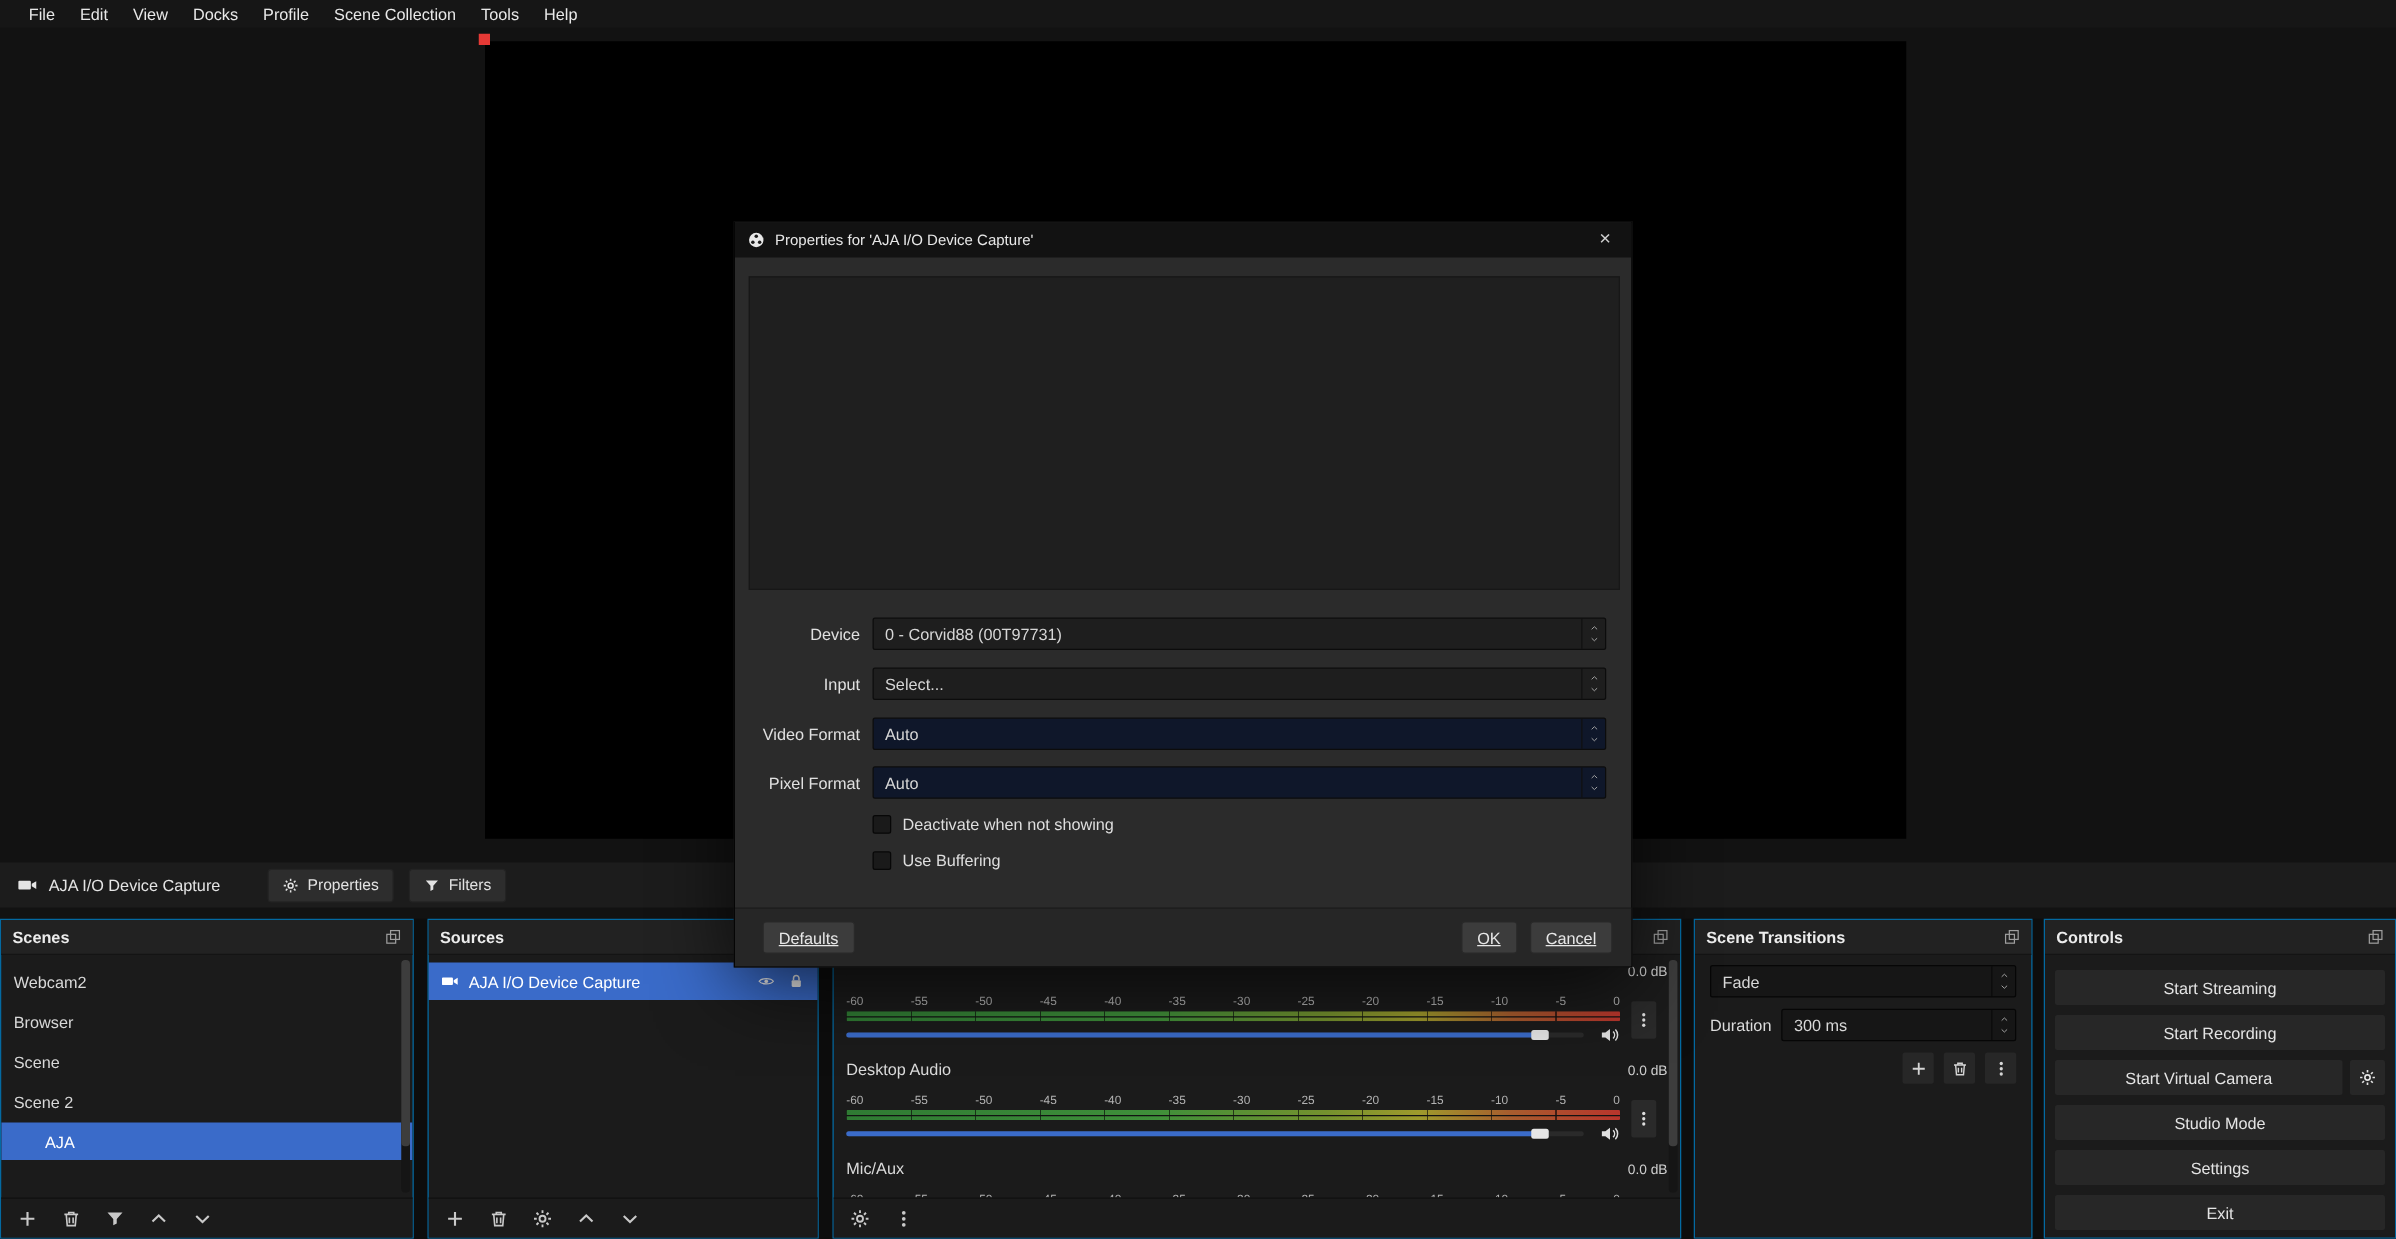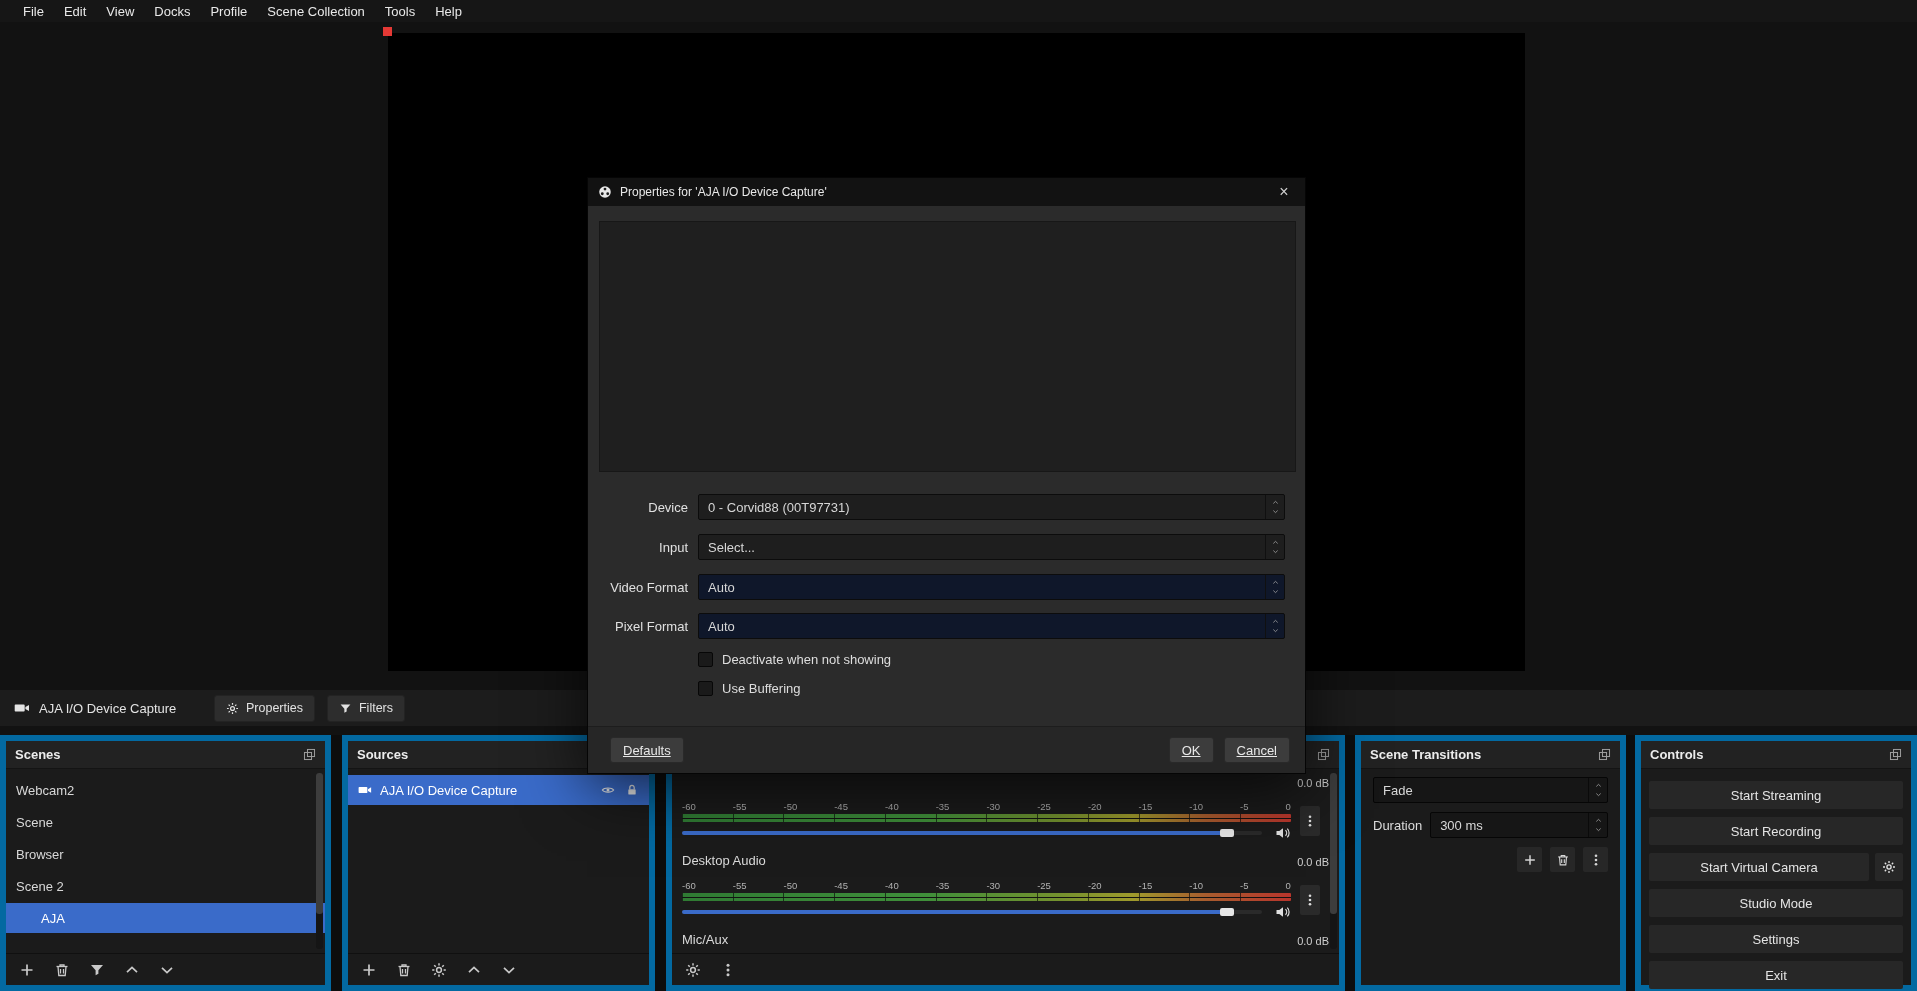--- a/index.html
+++ b/index.html
@@ -17,21 +17,21 @@
   .canvas { position:absolute; left:388px; top:11px; width:1137px; height:638px; background:#000; }
   .handle { position:absolute; left:-5px; top:-6px; width:9px; height:9px; background:var(--handle,#e53935); }
 
   
   .contextbar { position:absolute; left:0; top:690px; width:100%; height:36px; background:#1c1c1c; display:flex; align-items:center; }
   .cb-source { display:flex; align-items:center; gap:9px; margin-left:14px; font-size:13px; width:188px; color:#e4e4e4; }
   .cb-btn { display:flex; align-items:center; gap:7px; background:#2d2d2d; border:1px solid #232323; border-radius:3px; height:27px; padding:0 11px; font-size:12.5px; margin-left:12px; color:#e2e2e2; }
 
   
   .docks { position:absolute; left:0; top:735px; width:100%; height:256px; background:#0d0d0d; }
-  .dock { position:absolute; top:0; height:256px; background:#1b1b1b; border:6px solid #0369a1; }
+  .dock { position:absolute; top:0; height:256px; background:#1b1b1b; border:1px solid #0369a1; }
   .d-scenes{left:0;width:331px} .d-sources{left:342px;width:313px} .d-mixer{left:666px;width:679px} .d-trans{left:1355px;width:271px} .d-controls{left:1635px;width:282px}
   .dock-h { height:28px; display:flex; align-items:center; justify-content:space-between; padding:0 9px; font-size:13px; font-weight:bold; color:#ececec; background:#222222; border-bottom:1px solid #141414; }
   .float-b { color:#9f9f9f; display:flex; }
   .dock-tools { position:absolute; left:0; right:0; bottom:0; height:32px; border-top:1px solid #101010; display:flex; align-items:center; gap:19px; padding:0 13px; color:#c9c9c9; background:#1b1b1b; }
 
   .scene-list { position:absolute; top:30px; left:0; right:0; bottom:33px; overflow:hidden; padding-top:4px; }
   .scene-item { height:30px; margin-bottom:2px; display:flex; align-items:center; padding:0 10px; font-size:13px; color:#d8d8d8; }
   .sel { background:var(--selection,#3a6bc9); color:#fff;padding-left:35px; }
   .vscroll { position:absolute; top:32px; right:2px; width:7px; bottom:36px; background:#151515; border-radius:3px; }
   .vscroll .thumb { position:absolute; top:0; left:0; width:7px; height:80%; background:#3d3d3d; border-radius:3px; }
@@ -206,22 +206,22 @@
     <div class="dock-h">
       <span>Scenes</span>
       <span class="float-b">
           <svg class="ic ic13">
             <use href="#i-float"></use>
           </svg>
         </span>
     </div>
     <div class="scene-list">
       <div class="scene-item">Webcam2</div>
+      <div class="scene-item">Browser</div>
       <div class="scene-item">Scene</div>
-      <div class="scene-item">Browser</div>
       <div class="scene-item">Scene 2</div>
       <div class="scene-item sel">AJA</div>
     </div>
     <div class="vscroll">
         <div class="thumb"></div>
       </div>
     <div class="dock-tools">
       <span>
           <svg class="ic ic16">
             <use href="#i-plus"></use>

